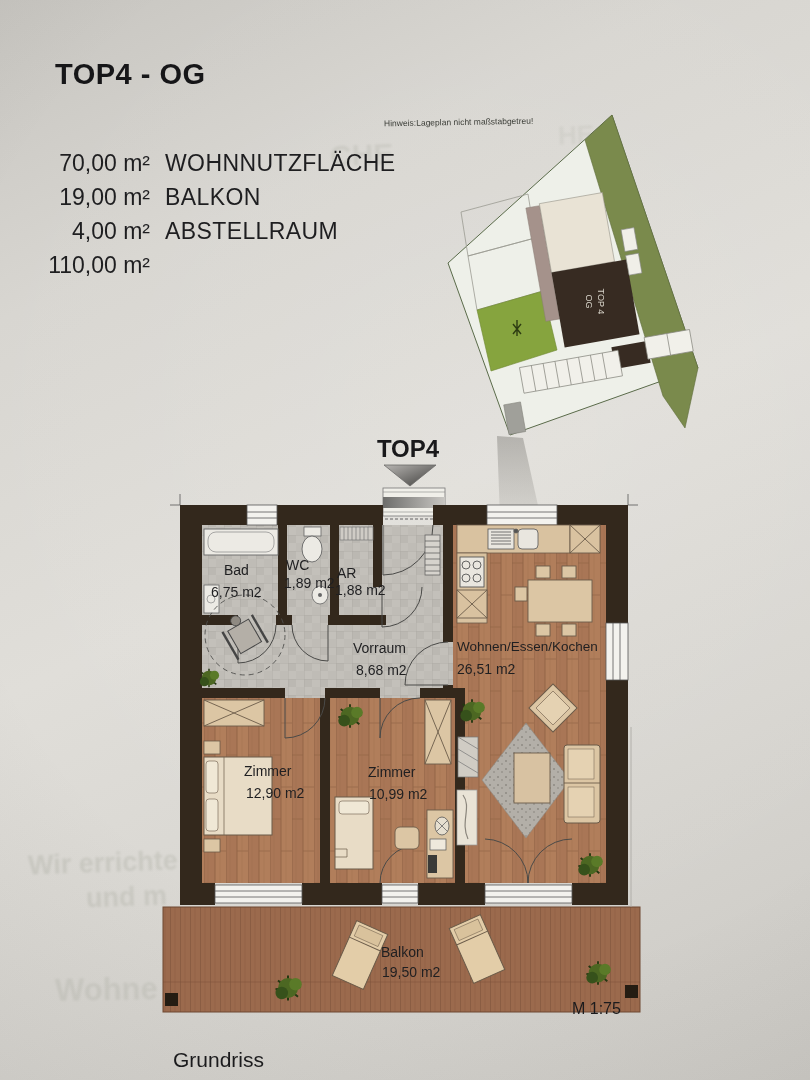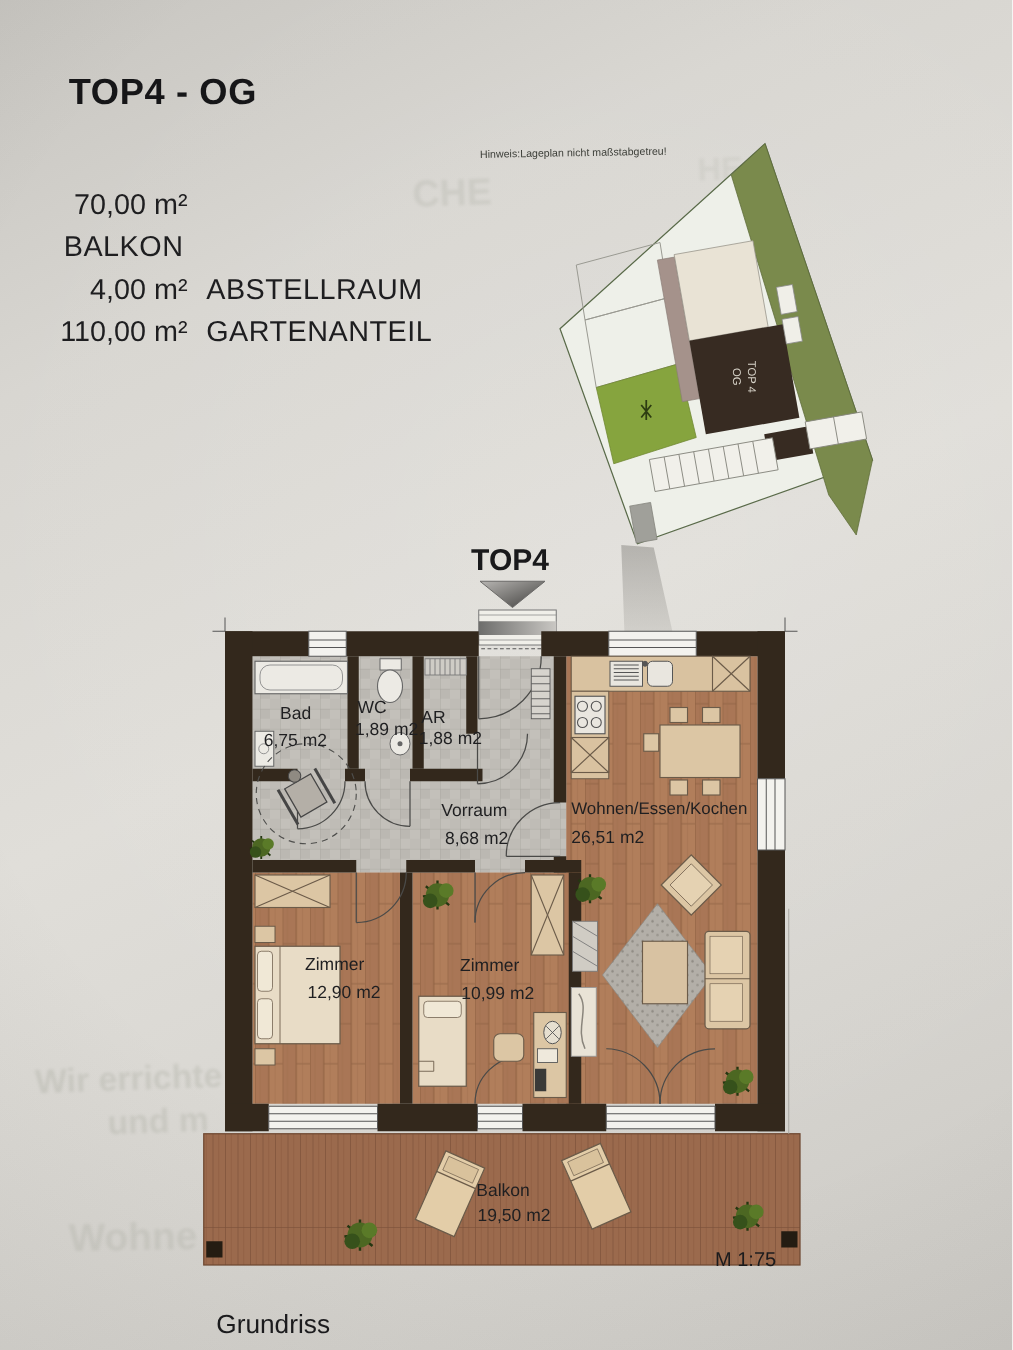--- a/index.html
+++ b/index.html
@@ -40,31 +40,32 @@
   <div class="ghost ghost2">HE</div>
   <div class="ghost ghost3">Wir errichte</div>
   <div class="ghost ghost4">und m</div>
   <div class="ghost ghost5">Wohne</div>
 
   <div class="doc-title">TOP4 - OG</div>
 
   <div class="stats">
     <div class="stat-row">
       <span class="stat-value">70,00 m²</span>
+      <span class="stat-label">WOHNNUTZFLÄCHE</span>
     </div>
     <div class="stat-row">
+      <span class="stat-value">19,00 m²</span>
       <span class="stat-label">BALKON</span>
     </div>
     <div class="stat-row">
       <span class="stat-value">4,00 m²</span>
       <span class="stat-label">ABSTELLRAUM</span>
     </div>
     <div class="stat-row">
       <span class="stat-value">110,00 m²</span>
-      <span class="stat-label">GARTENANTEIL</span>
     </div>
   </div>
 
   <div class="hint">Hinweis:Lageplan nicht maßstabgetreu!</div>
 
   <svg class="site-svg" width="280" height="460" viewBox="0 0 280 460">
     <defs>
       <linearGradient id="shadG" x1="0" y1="0" x2="0" y2="1">
         <stop offset="0" stop-color="#8f8d88" stop-opacity="0.55"></stop>
         <stop offset="1" stop-color="#8f8d88" stop-opacity="0"></stop>

